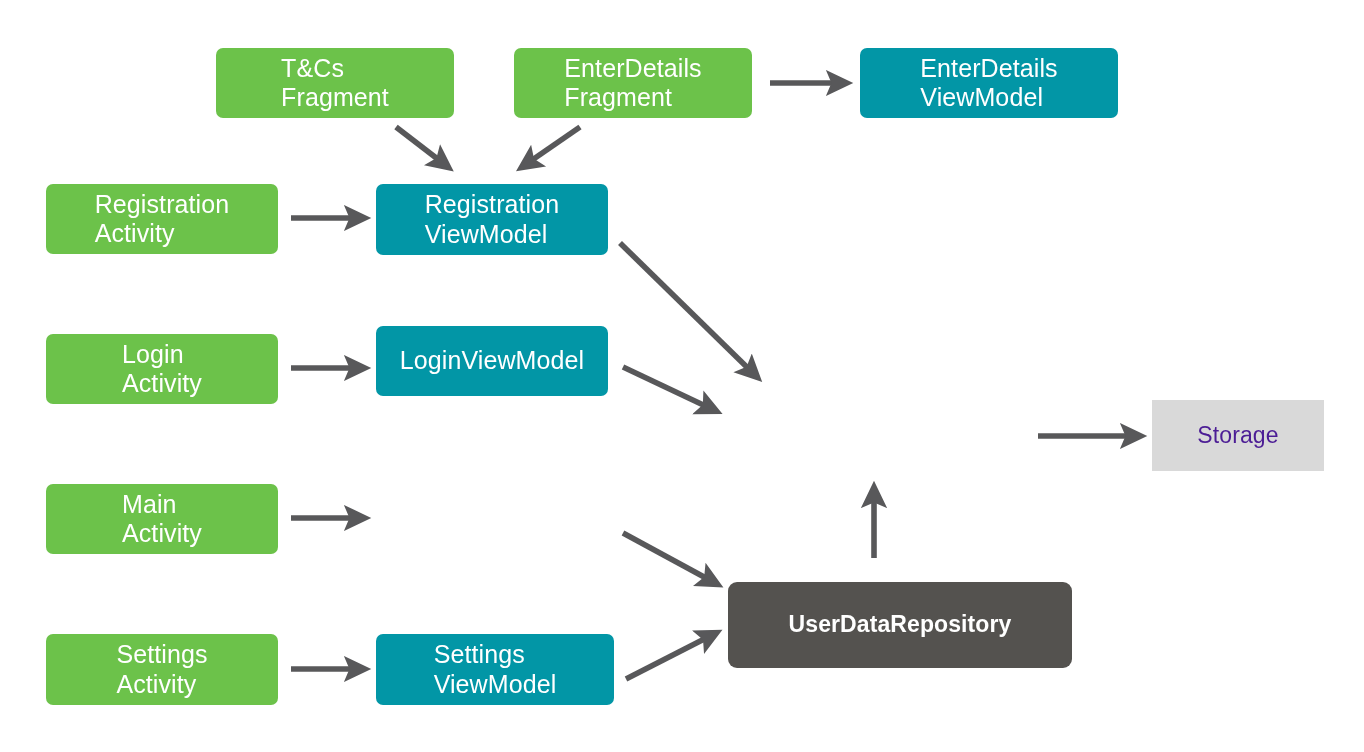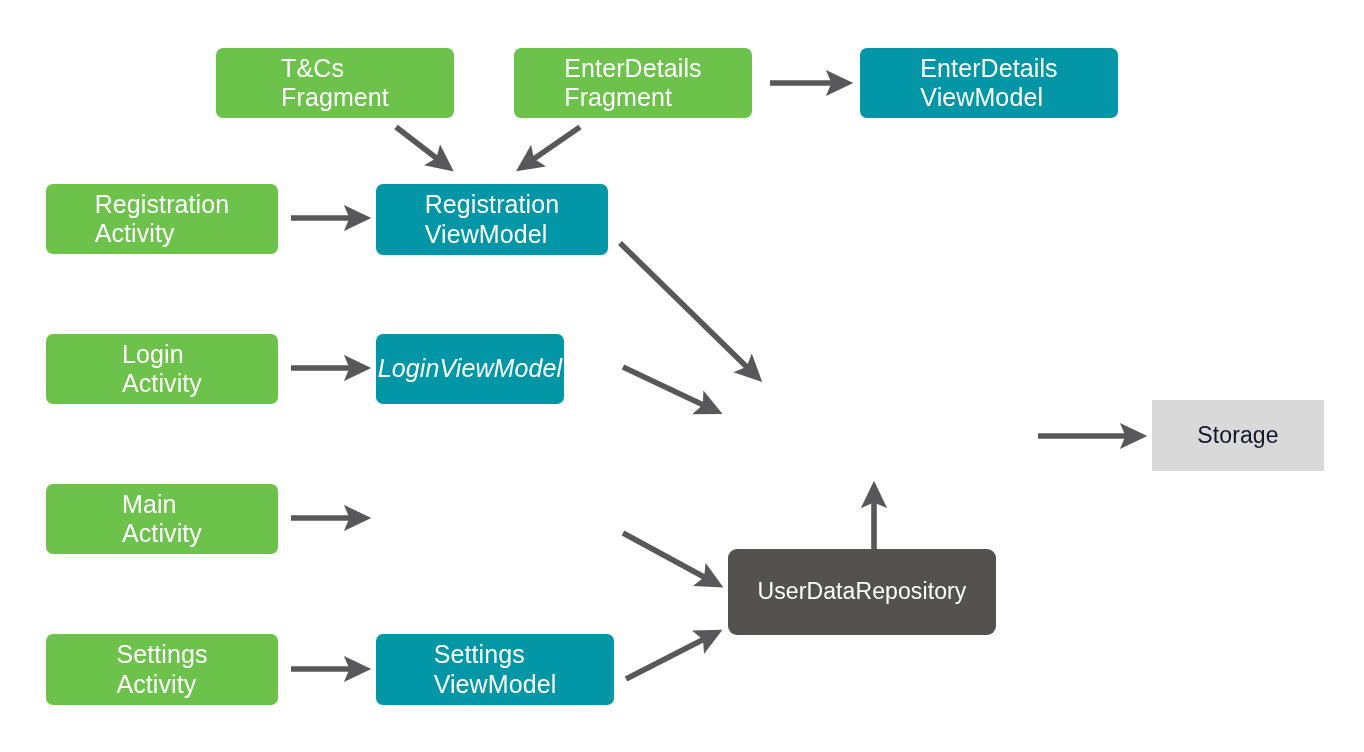--- a/index.html
+++ b/index.html
@@ -41,21 +41,21 @@
     font-size: 25px;
   }
   .node.dark {
     background: #54524F;
     color: #ffffff;
     border-radius: 9px;
     font-size: 23px;
   }
   .node.grey {
     background: #D9D9D9;
-    color: #0f172a;
+    color: #4c1d95;
     border-radius: 0px;
     font-size: 23px;
   }
   svg.edges {
     position: absolute;
     left: 0;
     top: 0;
     width: 1364px;
     height: 752px;
     pointer-events: none;
@@ -94,23 +94,23 @@
   <div class="node green" style="left: 514px; top: 48px; width: 238px; height: 70px;">EnterDetails
 Fragment</div>
   <div class="node teal" style="left: 860px; top: 48px; width: 258px; height: 70px;">EnterDetails
 ViewModel</div>
   <div class="node green" style="left: 46px; top: 184px; width: 232px; height: 70px;">Registration
 Activity</div>
   <div class="node teal" style="left: 376px; top: 184px; width: 232px; height: 71px;">Registration
 ViewModel</div>
   <div class="node green" style="left: 46px; top: 334px; width: 232px; height: 70px;">Login
 Activity</div>
-  <div class="node teal" style="left: 376px; top: 334px; width: 188px; height: 70px; font-style: italic;">LoginViewModel</div>
+  <div class="node teal" style="left: 376px; top: 326px; width: 232px; height: 70px;">LoginViewModel</div>
   <div class="node green" style="left: 46px; top: 484px; width: 232px; height: 70px;">Main
 Activity</div>
   <div class="node green" style="left: 46px; top: 634px; width: 232px; height: 71px;">Settings
 Activity</div>
   <div class="node teal" style="left: 376px; top: 634px; width: 238px; height: 71px;">Settings
 ViewModel</div>
-  <div class="node dark" style="left: 728px; top: 549px; width: 268px; height: 86px;">UserDataRepository</div>
+  <div class="node dark" style="left: 728px; top: 582px; width: 344px; height: 86px; font-weight: bold;">UserDataRepository</div>
   <div class="node grey" style="left: 1152px; top: 400px; width: 172px; height: 71px;">Storage</div>
 
 </div>
 
 </body></html>

